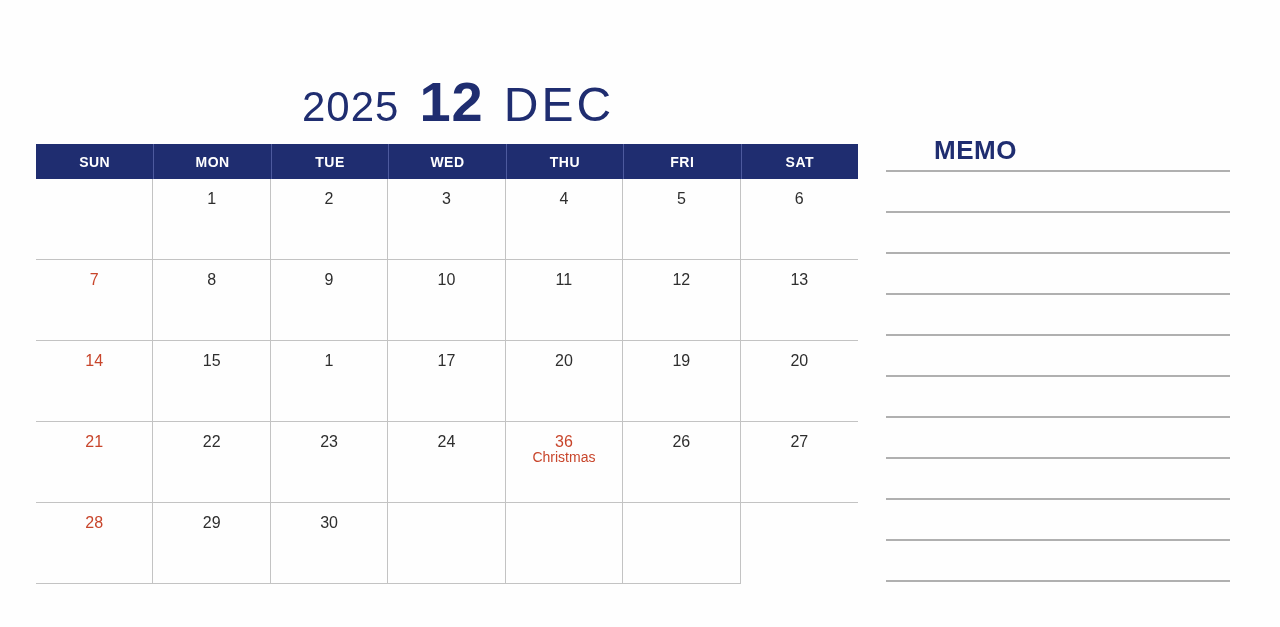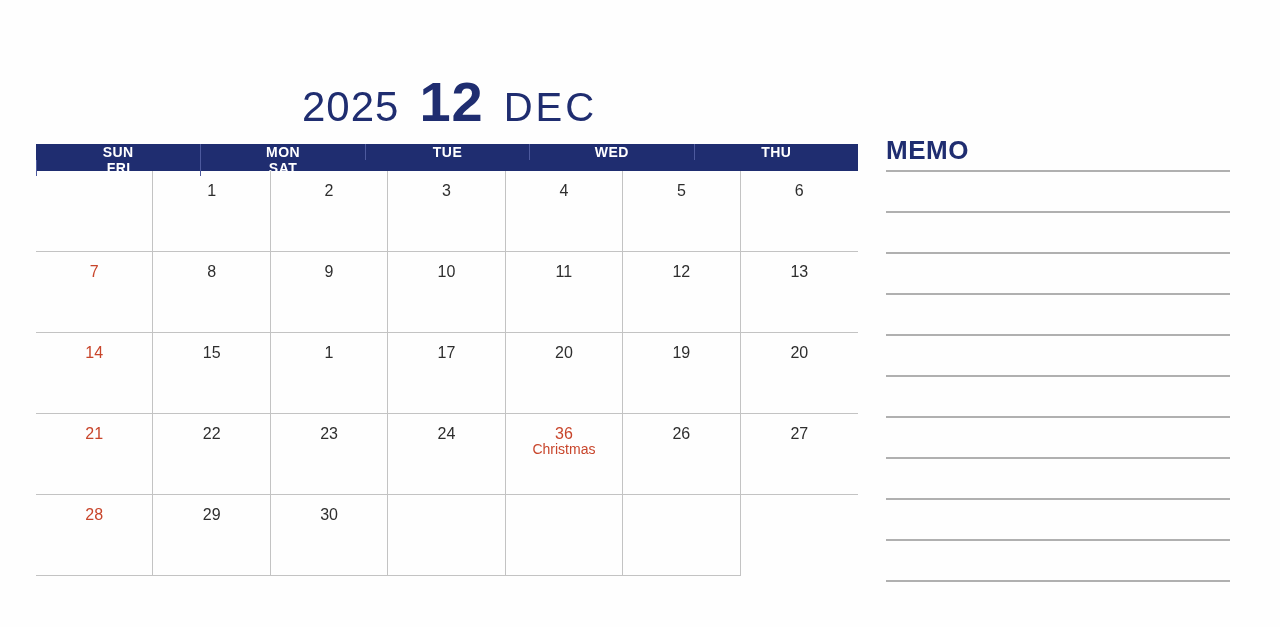--- a/index.html
+++ b/index.html
@@ -26,34 +26,34 @@
     left: 302px;
     top: 74px;
     display: flex;
     align-items: baseline;
     gap: 20px;
     color: var(--navy);
     line-height: 1;
   }
   .title-year   { font-size: 42px; font-weight: 400; letter-spacing: 1px; }
   .title-monthnum { font-size: 56px; font-weight: 700; letter-spacing: 1px; }
-  .title-monthabbr { font-size: 40px; font-weight: 400; letter-spacing: 3px; }
+  .title-monthabbr { font-size: 48px; font-weight: 400; letter-spacing: 3px; }
 
   
   .calendar {
     position: absolute;
     left: 36px;
     top: 144px;
     width: 822px;
   }
   .cal-header {
     display: grid;
-    grid-template-columns: repeat(5, 1fr);
+    grid-template-columns: repeat(7, 1fr);
     background: var(--navy);
-    height: 27px;
+    height: 35px;
   }
   .day-header {
     color: #ffffff;
     font-size: 14px;
     font-weight: 700;
     letter-spacing: 0.5px;
     display: flex;
     align-items: center;
     justify-content: center;
   }
@@ -92,20 +92,21 @@
   .memo-title-wrap {
     height: 36px;
     border-bottom: 2px solid var(--memo_line);
   }
   .memo-title {
     font-size: 26px;
     font-weight: 700;
     letter-spacing: 0.5px;
     color: var(--navy);
     line-height: 1.1;
+    margin-left: 48px;
   }
   .memo-line {
     height: 41px;
     border-bottom: 2px solid var(--memo_line);
   }
 </style>
 </head>
 <body>
 
 <div class="title-row">

